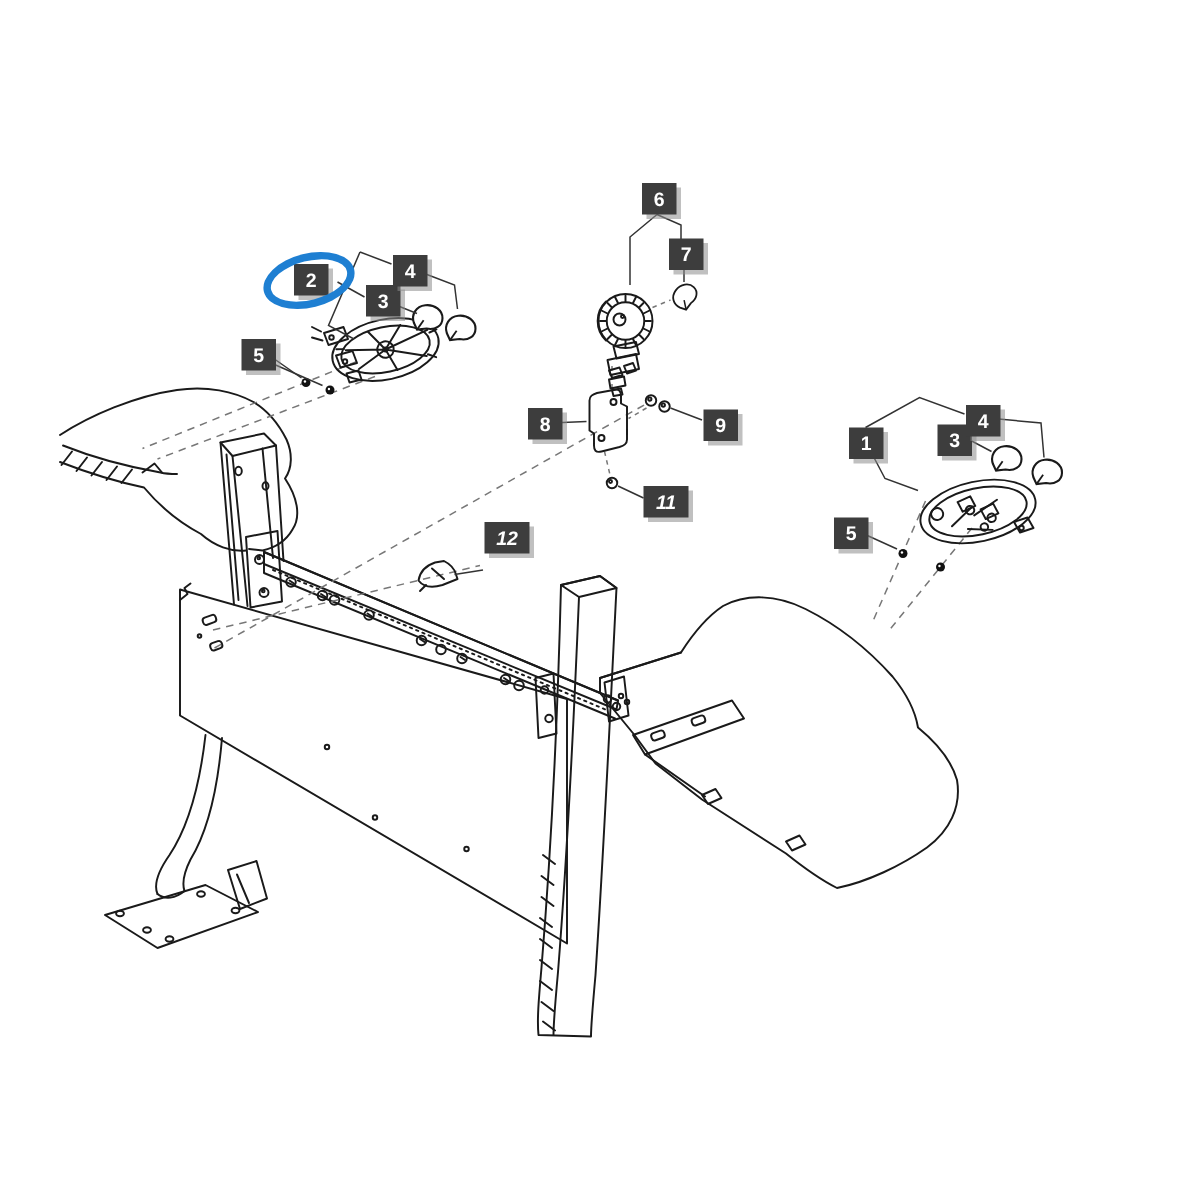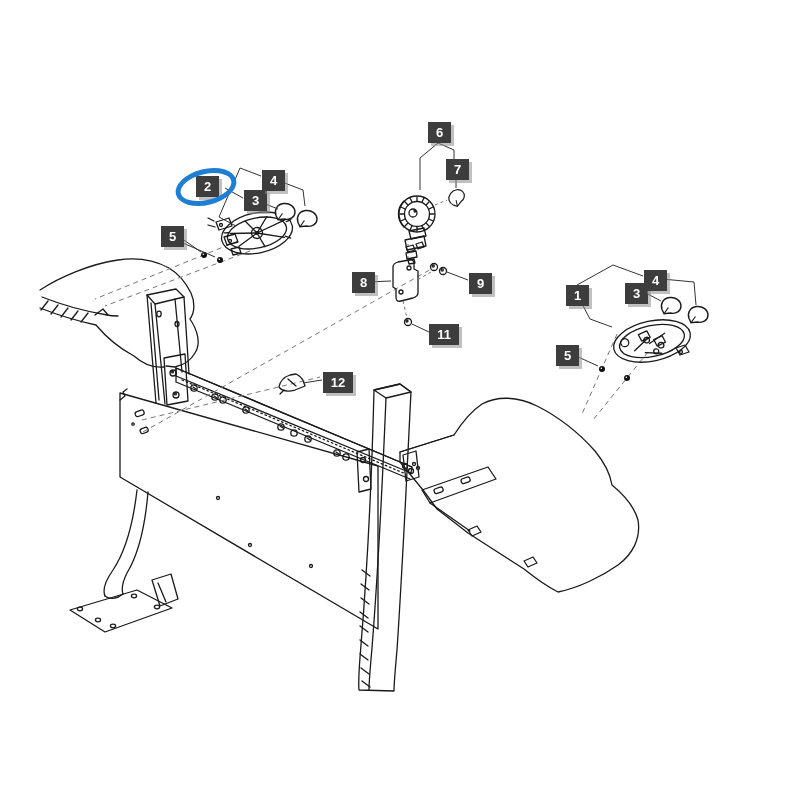--- a/index.html
+++ b/index.html
@@ -3,21 +3,21 @@
 <meta charset="utf-8">
 <style>
   html,body{margin:0;padding:0;background:#ffffff;}
   #stage{position:relative;width:800px;height:800px;background:#fff;overflow:hidden;
          font-family:"Liberation Sans", sans-serif;}
   #stage svg{position:absolute;left:0;top:0;}
   .callout{position:absolute;height:21px;min-width:19px;padding:0 2px;
            background:#3d3d3d;color:#fff;font-size:13px;font-weight:bold;
            text-align:center;line-height:21px;box-shadow:3px 3px 0 rgba(140,140,140,.55);
            user-select:none;}
-  .wide{min-width:26px;}
+  .wide{min-width:26px;font-style:italic;}
   .highlight-ellipse{position:absolute;left:175px;top:169px;width:52px;height:26px;
            border:5px solid #1e7fd2;border-radius:50%;transform:rotate(-14deg);}
   .frame path,.frame line,.frame ellipse,.frame circle,.frame rect,.frame polyline{
            stroke:#1a1a1a;stroke-width:1.3;fill:none;stroke-linejoin:round;stroke-linecap:round;}
 </style>
 </head>
 <body>
 
 <div id="stage">
 
@@ -256,21 +256,21 @@
 
 <div class="callout" style="left:196px;top:176px;">2</div>
 <div class="callout" style="left:244px;top:190px;">3</div>
 <div class="callout" style="left:262px;top:170px;">4</div>
 <div class="callout" style="left:161px;top:226px;">5</div>
 <div class="callout" style="left:428px;top:122px;">6</div>
 <div class="callout" style="left:446px;top:159px;">7</div>
 <div class="callout" style="left:352px;top:272px;">8</div>
 <div class="callout" style="left:469px;top:273px;">9</div>
 <div class="callout wide" style="left:429px;top:324px;">11</div>
-<div class="callout wide" style="left:323px;top:372px;text-align:center;">12</div>
+<div class="callout wide" style="left:323px;top:348px;text-align:center;">12</div>
 <div class="callout" style="left:566px;top:285px;">1</div>
 <div class="callout" style="left:625px;top:283px;">3</div>
 <div class="callout" style="left:644px;top:270px;">4</div>
 <div class="callout" style="left:556px;top:345px;">5</div>
 
 <div class="highlight-ellipse"></div>
 
 </div>
 
 </body></html>

